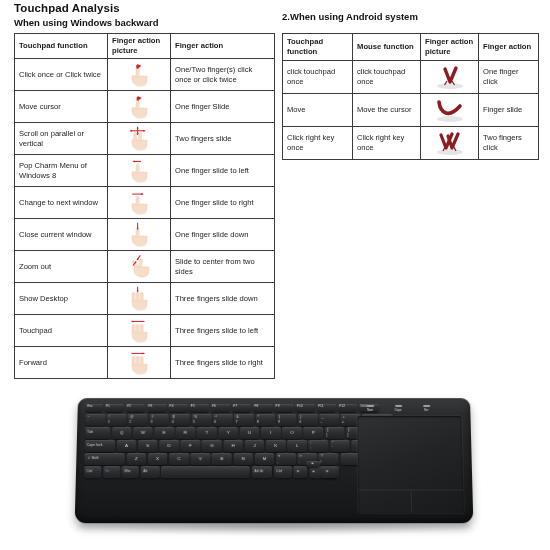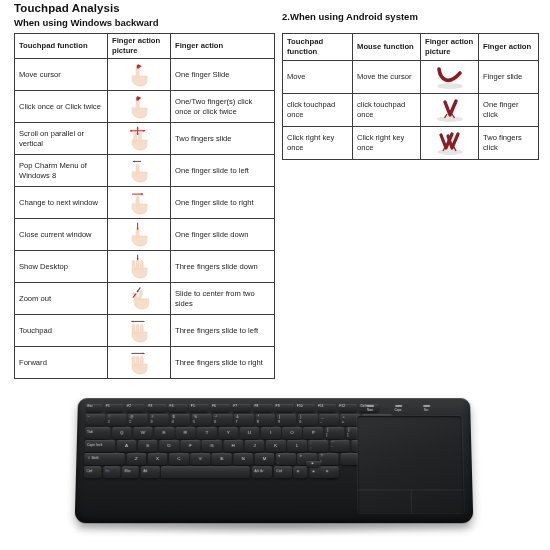--- a/index.html
+++ b/index.html
@@ -98,42 +98,42 @@
       </colgroup>
     <thead>
       <tr>
         <th>Touchpad function</th>
         <th>Finger action picture</th>
         <th>Finger action</th>
       </tr>
     </thead>
     <tbody id="win-body">
         <tr class="r">
+          <td>Click once or Click twice</td>
+          <td class="pic">
+            <svg class="ico" width="30" height="26" viewBox="0 0 32 38">
+              <path d="M6 20 q-1.5 8 3 12 q4 3.6 9 3.6 q6 0 8.5-4 q1.8-3.2 1.6-11z" fill="#f6ddc9" stroke="#efcbb0" stroke-width=".6"></path>
+              <rect x="11.7" y="9" width="4.6" height="14" rx="2.3" fill="#f6ddc9" stroke="#efcbb0" stroke-width=".5"></rect>
+              <polygon points="13,3 19.5,5.5 14.5,9.5" fill="#d8211f"></polygon>
+              <rect x="12" y="4.6" width="3" height="5" fill="#d8211f"></rect>
+            </svg>
+          </td>
+          <td>One/Two finger(s) click once or click twice</td>
+        </tr>
+        <tr class="r">
           <td>Move cursor</td>
           <td class="pic">
             <svg class="ico" width="30" height="26" viewBox="0 0 32 38">
               <path d="M6 20 q-1.5 8 3 12 q4 3.6 9 3.6 q6 0 8.5-4 q1.8-3.2 1.6-11z" fill="#f6ddc9" stroke="#efcbb0" stroke-width=".6"></path>
               <rect x="11.7" y="9" width="4.6" height="14" rx="2.3" fill="#f6ddc9" stroke="#efcbb0" stroke-width=".5"></rect>
               <polygon points="14,3 20,6 15,9.5" fill="#d8211f"></polygon>
               <rect x="12.6" y="4.5" width="3" height="5" fill="#d8211f"></rect>
             </svg>
           </td>
           <td>One finger Slide</td>
-        </tr>
-        <tr class="r">
-          <td>Click once or Click twice</td>
-          <td class="pic">
-            <svg class="ico" width="30" height="26" viewBox="0 0 32 38">
-              <path d="M6 20 q-1.5 8 3 12 q4 3.6 9 3.6 q6 0 8.5-4 q1.8-3.2 1.6-11z" fill="#f6ddc9" stroke="#efcbb0" stroke-width=".6"></path>
-              <rect x="11.7" y="9" width="4.6" height="14" rx="2.3" fill="#f6ddc9" stroke="#efcbb0" stroke-width=".5"></rect>
-              <polygon points="13,3 19.5,5.5 14.5,9.5" fill="#d8211f"></polygon>
-              <rect x="12" y="4.6" width="3" height="5" fill="#d8211f"></rect>
-            </svg>
-          </td>
-          <td>One/Two finger(s) click once or click twice</td>
         </tr>
         <tr class="r">
           <td>Scroll on parallel or vertical</td>
           <td class="pic">
             <svg class="ico" width="30" height="26" viewBox="0 0 32 38">
               <path d="M6 20 q-1.5 8 3 12 q4 3.6 9 3.6 q6 0 8.5-4 q1.8-3.2 1.6-11z" fill="#f6ddc9" stroke="#efcbb0" stroke-width=".6"></path>
               <rect x="8.2" y="9" width="4.6" height="14" rx="2.3" fill="#f6ddc9" stroke="#efcbb0" stroke-width=".5"></rect>
               <rect x="15.2" y="9" width="4.6" height="14" rx="2.3" fill="#f6ddc9" stroke="#efcbb0" stroke-width=".5"></rect>
               <line x1="14" y1="7" x2="3" y2="7" stroke="#d8211f" stroke-width="1.5"></line>
               <polygon points="3,7 5.720505941860155,5.51378083032697 5.720505941860155,8.48621916967303" fill="#d8211f"></polygon>
@@ -177,47 +177,47 @@
             <svg class="ico" width="30" height="26" viewBox="0 0 32 38">
               <path d="M6 20 q-1.5 8 3 12 q4 3.6 9 3.6 q6 0 8.5-4 q1.8-3.2 1.6-11z" fill="#f6ddc9" stroke="#efcbb0" stroke-width=".6"></path>
               <rect x="11.7" y="9" width="4.6" height="14" rx="2.3" fill="#f6ddc9" stroke="#efcbb0" stroke-width=".5"></rect>
               <line x1="14" y1="1" x2="14" y2="11" stroke="#d8211f" stroke-width="1.5"></line>
               <polygon points="14,11 12.51378083032697,8.279494058139845 15.48621916967303,8.279494058139845" fill="#d8211f"></polygon>
             </svg>
           </td>
           <td>One finger slide down</td>
         </tr>
         <tr class="r">
-          <td>Show Desktop</td>
-          <td class="pic">
-            <svg class="ico" width="30" height="26" viewBox="0 0 32 38">
-              <path d="M6 20 q-1.5 8 3 12 q4 3.6 9 3.6 q6 0 8.5-4 q1.8-3.2 1.6-11z" fill="#f6ddc9" stroke="#efcbb0" stroke-width=".6"></path>
-              <rect x="5.7" y="9" width="4.6" height="14" rx="2.3" fill="#f6ddc9" stroke="#efcbb0" stroke-width=".5"></rect>
-              <rect x="11.7" y="9" width="4.6" height="14" rx="2.3" fill="#f6ddc9" stroke="#efcbb0" stroke-width=".5"></rect>
-              <rect x="17.7" y="9" width="4.6" height="14" rx="2.3" fill="#f6ddc9" stroke="#efcbb0" stroke-width=".5"></rect>
-              <line x1="14" y1="1" x2="14" y2="9" stroke="#d8211f" stroke-width="1.5"></line>
-              <polygon points="14,9 12.51378083032697,6.279494058139845 15.48621916967303,6.279494058139845" fill="#d8211f"></polygon>
-            </svg>
-          </td>
-          <td>Three fingers slide down</td>
-        </tr>
-        <tr class="r">
           <td>Zoom out</td>
           <td class="pic">
             <svg class="ico" width="30" height="26" viewBox="0 0 32 38">
               <path d="M9 18 q-2 9 3 13 q4.5 3.4 9.5 3 q6-.6 8-5 q1.4-3.2 1-10z" fill="#f6ddc9" stroke="#efcbb0" stroke-width=".6"></path>
               <rect x="16" y="7" width="4.4" height="13" rx="2.2" fill="#f6ddc9" stroke="#efcbb0" stroke-width=".5" transform="rotate(12 18 14)"></rect>
               <rect x="8" y="9" width="4.4" height="12" rx="2.2" fill="#f6ddc9" stroke="#efcbb0" stroke-width=".5" transform="rotate(-28 10 15)"></rect>
               <line x1="18" y1="2" x2="13" y2="9" stroke="#d8211f" stroke-width="1.5"></line>
               <polygon points="13,9 13.37187567573684,5.922385910840141 15.790648243560891,7.650080602143034" fill="#d8211f"></polygon>
               <line x1="7" y1="17" x2="12" y2="11" stroke="#d8211f" stroke-width="1.5"></line>
               <polygon points="12,11 11.40011972911497,14.041404882715042 9.116629344538243,12.138496228901102" fill="#d8211f"></polygon>
             </svg>
           </td>
           <td>Slide to center from two sides</td>
+        </tr>
+        <tr class="r">
+          <td>Show Desktop</td>
+          <td class="pic">
+            <svg class="ico" width="30" height="26" viewBox="0 0 32 38">
+              <path d="M6 20 q-1.5 8 3 12 q4 3.6 9 3.6 q6 0 8.5-4 q1.8-3.2 1.6-11z" fill="#f6ddc9" stroke="#efcbb0" stroke-width=".6"></path>
+              <rect x="5.7" y="9" width="4.6" height="14" rx="2.3" fill="#f6ddc9" stroke="#efcbb0" stroke-width=".5"></rect>
+              <rect x="11.7" y="9" width="4.6" height="14" rx="2.3" fill="#f6ddc9" stroke="#efcbb0" stroke-width=".5"></rect>
+              <rect x="17.7" y="9" width="4.6" height="14" rx="2.3" fill="#f6ddc9" stroke="#efcbb0" stroke-width=".5"></rect>
+              <line x1="14" y1="1" x2="14" y2="9" stroke="#d8211f" stroke-width="1.5"></line>
+              <polygon points="14,9 12.51378083032697,6.279494058139845 15.48621916967303,6.279494058139845" fill="#d8211f"></polygon>
+            </svg>
+          </td>
+          <td>Three fingers slide down</td>
         </tr>
         <tr class="r">
           <td>Touchpad</td>
           <td class="pic">
             <svg class="ico" width="30" height="26" viewBox="0 0 32 38">
               <path d="M6 20 q-1.5 8 3 12 q4 3.6 9 3.6 q6 0 8.5-4 q1.8-3.2 1.6-11z" fill="#f6ddc9" stroke="#efcbb0" stroke-width=".6"></path>
               <rect x="5.7" y="9" width="4.6" height="14" rx="2.3" fill="#f6ddc9" stroke="#efcbb0" stroke-width=".5"></rect>
               <rect x="11.7" y="9" width="4.6" height="14" rx="2.3" fill="#f6ddc9" stroke="#efcbb0" stroke-width=".5"></rect>
               <rect x="17.7" y="9" width="4.6" height="14" rx="2.3" fill="#f6ddc9" stroke="#efcbb0" stroke-width=".5"></rect>
               <line x1="24" y1="5" x2="5" y2="5" stroke="#d8211f" stroke-width="1.5"></line>
@@ -253,41 +253,41 @@
     <thead>
       <tr>
         <th>Touchpad function</th>
         <th>Mouse function</th>
         <th>Finger action picture</th>
         <th>Finger action</th>
       </tr>
     </thead>
     <tbody id="and-body">
         <tr class="r">
-          <td>Move</td>
-          <td>Move the cursor</td>
-          <td class="pic">
-            <svg class="ico" width="34" height="24" viewBox="0 0 34 24">
-              <ellipse cx="17" cy="21" rx="13" ry="3" fill="#cfcfcf" opacity=".55"></ellipse>
-      <path d="M6 4 q1 9 7 11 q6 2 14-7" stroke="#8c1c20" stroke-width="3.6" fill="none" stroke-linecap="round"></path>
-            </svg>
-          </td>
-          <td>Finger slide</td>
-        </tr>
-        <tr class="r">
           <td>click touchpad once</td>
           <td>click touchpad once</td>
           <td class="pic">
             <svg class="ico" width="34" height="24" viewBox="0 0 34 24">
               <ellipse cx="17" cy="21" rx="13" ry="3" fill="#cfcfcf" opacity=".55"></ellipse>
       <path d="M12 4 L17 17 L23 3" stroke="#8c1c20" stroke-width="3.4" fill="none" stroke-linecap="round" stroke-linejoin="round"></path>
       <path d="M14 16 l-2.5 4 M19 16 l2.5 4" stroke="#8c1c20" stroke-width="1.2"></path>
             </svg>
           </td>
           <td>One finger click</td>
+        </tr>
+        <tr class="r">
+          <td>Move</td>
+          <td>Move the cursor</td>
+          <td class="pic">
+            <svg class="ico" width="34" height="24" viewBox="0 0 34 24">
+              <ellipse cx="17" cy="21" rx="13" ry="3" fill="#cfcfcf" opacity=".55"></ellipse>
+      <path d="M6 4 q1 9 7 11 q6 2 14-7" stroke="#8c1c20" stroke-width="3.6" fill="none" stroke-linecap="round"></path>
+            </svg>
+          </td>
+          <td>Finger slide</td>
         </tr>
         <tr class="r">
           <td>Click right key once</td>
           <td>Click right key once</td>
           <td class="pic">
             <svg class="ico" width="34" height="24" viewBox="0 0 34 24">
               <ellipse cx="17" cy="21" rx="13" ry="3" fill="#cfcfcf" opacity=".55"></ellipse>
       <path d="M8 4 L13 17 L19 3" stroke="#8c1c20" stroke-width="3.2" fill="none" stroke-linecap="round" stroke-linejoin="round"></path>
       <path d="M15 5 L19 17 L25 3" stroke="#8c1c20" stroke-width="3.2" fill="none" stroke-linecap="round" stroke-linejoin="round"></path>
       <path d="M12 16 l-2 4 M21 16 l2 4" stroke="#8c1c20" stroke-width="1.2"></path>

